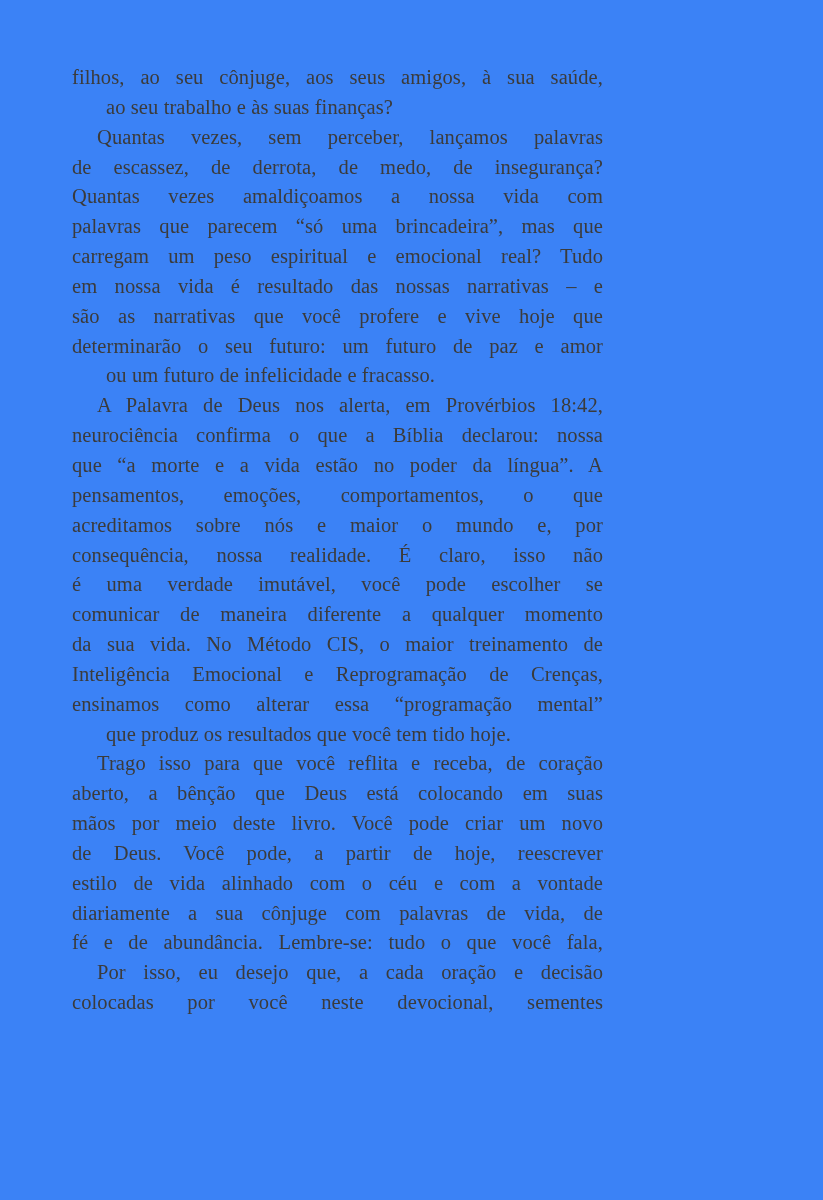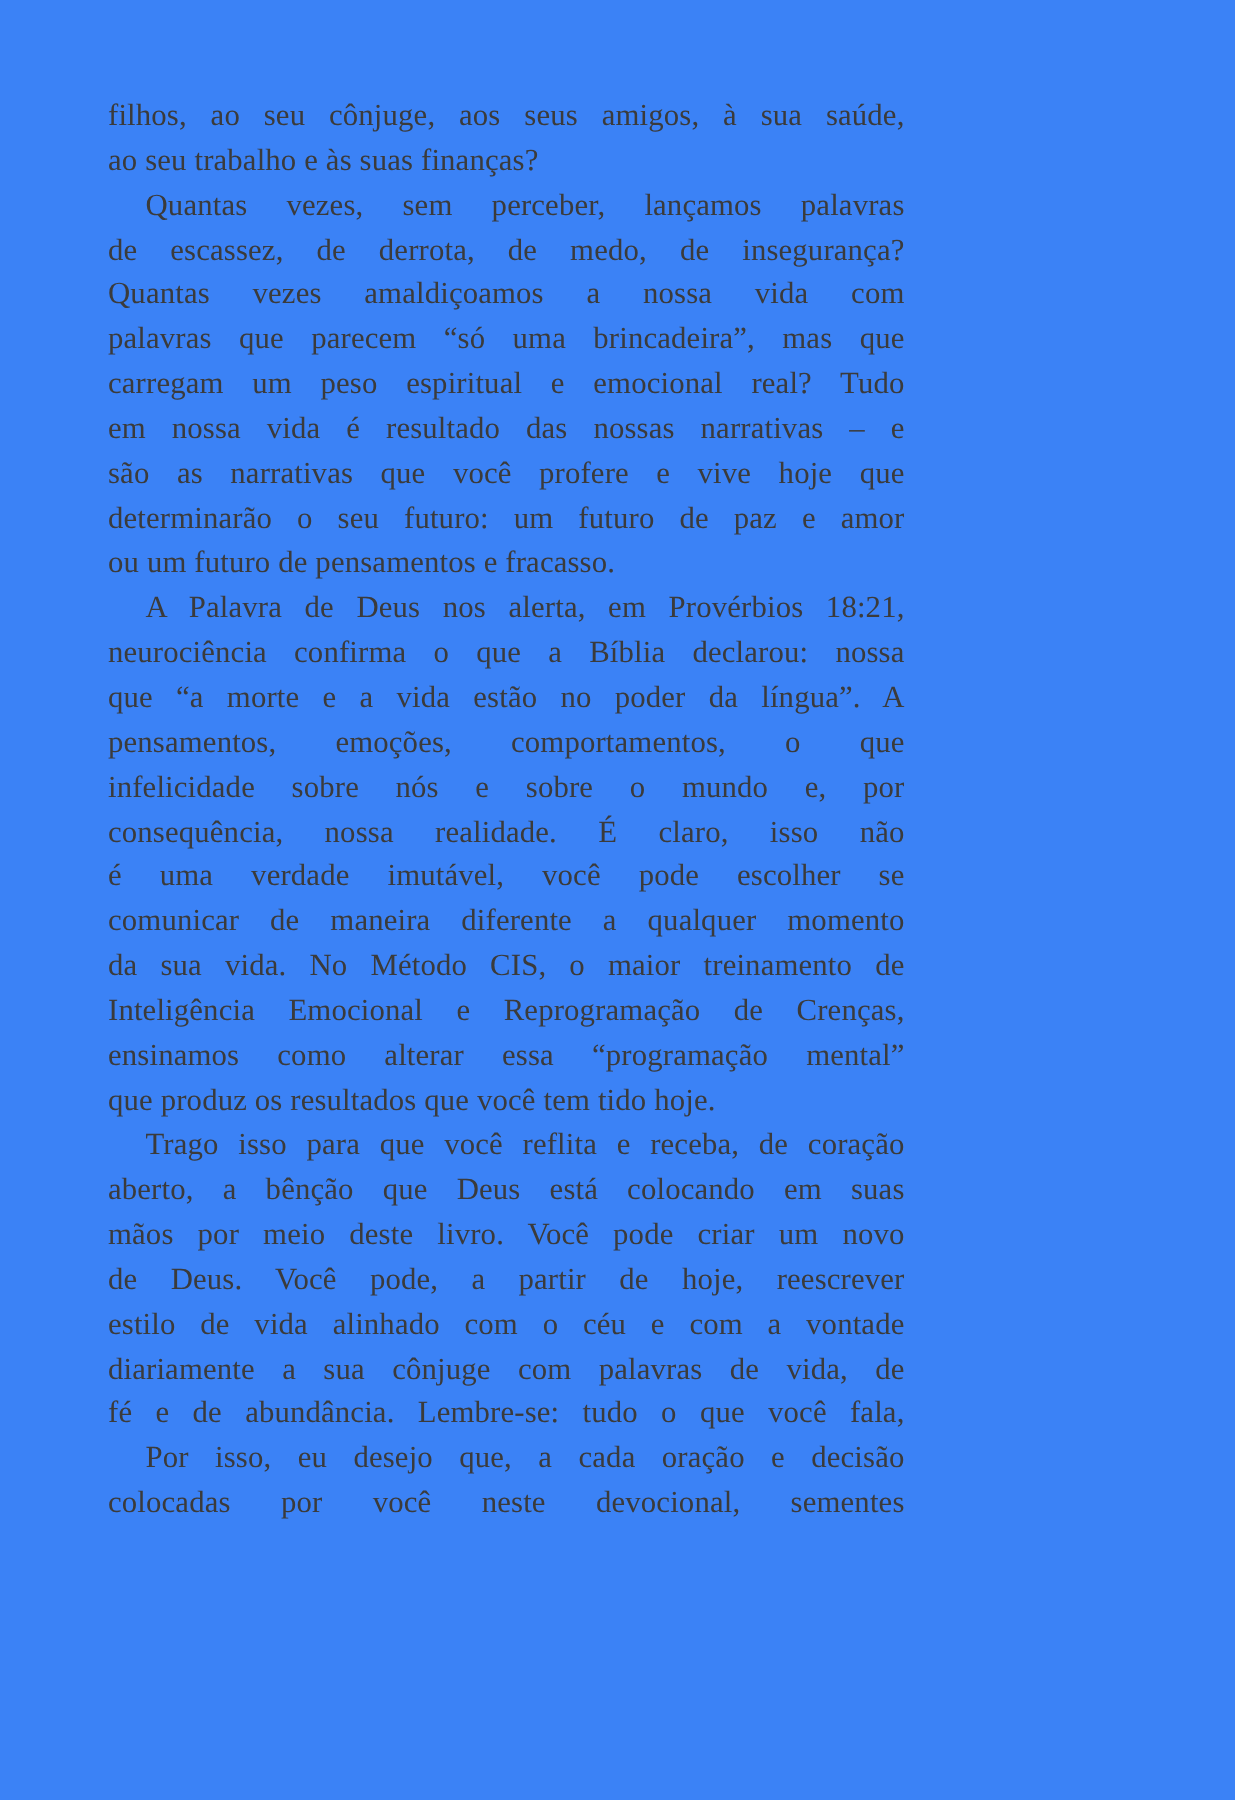--- a/index.html
+++ b/index.html
@@ -27,20 +27,21 @@
     letter-spacing: 0.1px;
   }
   .para { margin: 0; padding: 0; }
   .line {
     text-align: justify;
     text-align-last: justify;
     word-spacing: normal;
   }
   .line.last {
     text-align-last: left;
+    margin-left: 34px;
   }
   .line.indent {
     padding-left: 25px;
   }
 </style>
 </head>
 <body>
 
 <div class="page">
   <div class="text-block" style="color: rgb(59, 59, 59);">
@@ -50,28 +51,28 @@
       </div>
       <div class="para">
         <div class="line indent">Quantas vezes, sem perceber, lançamos palavras</div>
         <div class="line">de escassez, de derrota, de medo, de insegurança?</div>
         <div class="line">Quantas vezes amaldiçoamos a nossa vida com</div>
         <div class="line">palavras que parecem “só uma brincadeira”, mas que</div>
         <div class="line">carregam um peso espiritual e emocional real? Tudo</div>
         <div class="line">em nossa vida é resultado das nossas narrativas – e</div>
         <div class="line">são as narrativas que você profere e vive hoje que</div>
         <div class="line">determinarão o seu futuro: um futuro de paz e amor</div>
-        <div class="line last">ou um futuro de pensamentos e fracasso.</div>
+        <div class="line last">ou um futuro de infelicidade e fracasso.</div>
       </div>
       <div class="para">
-        <div class="line indent">A Palavra de Deus nos alerta, em Provérbios 18:21,</div>
+        <div class="line indent">A Palavra de Deus nos alerta, em Provérbios 18:42,</div>
         <div class="line">neurociência confirma o que a Bíblia declarou: nossa</div>
         <div class="line">que “a morte e a vida estão no poder da língua”. A</div>
         <div class="line">pensamentos, emoções, comportamentos, o que</div>
-        <div class="line">infelicidade sobre nós e sobre o mundo e, por</div>
+        <div class="line">acreditamos sobre nós e maior o mundo e, por</div>
         <div class="line">consequência, nossa realidade. É claro, isso não</div>
         <div class="line">é uma verdade imutável, você pode escolher se</div>
         <div class="line">comunicar de maneira diferente a qualquer momento</div>
         <div class="line">da sua vida. No Método CIS, o maior treinamento de</div>
         <div class="line">Inteligência Emocional e Reprogramação de Crenças,</div>
         <div class="line">ensinamos como alterar essa “programação mental”</div>
         <div class="line last">que produz os resultados que você tem tido hoje.</div>
       </div>
       <div class="para">
         <div class="line indent">Trago isso para que você reflita e receba, de coração</div>

